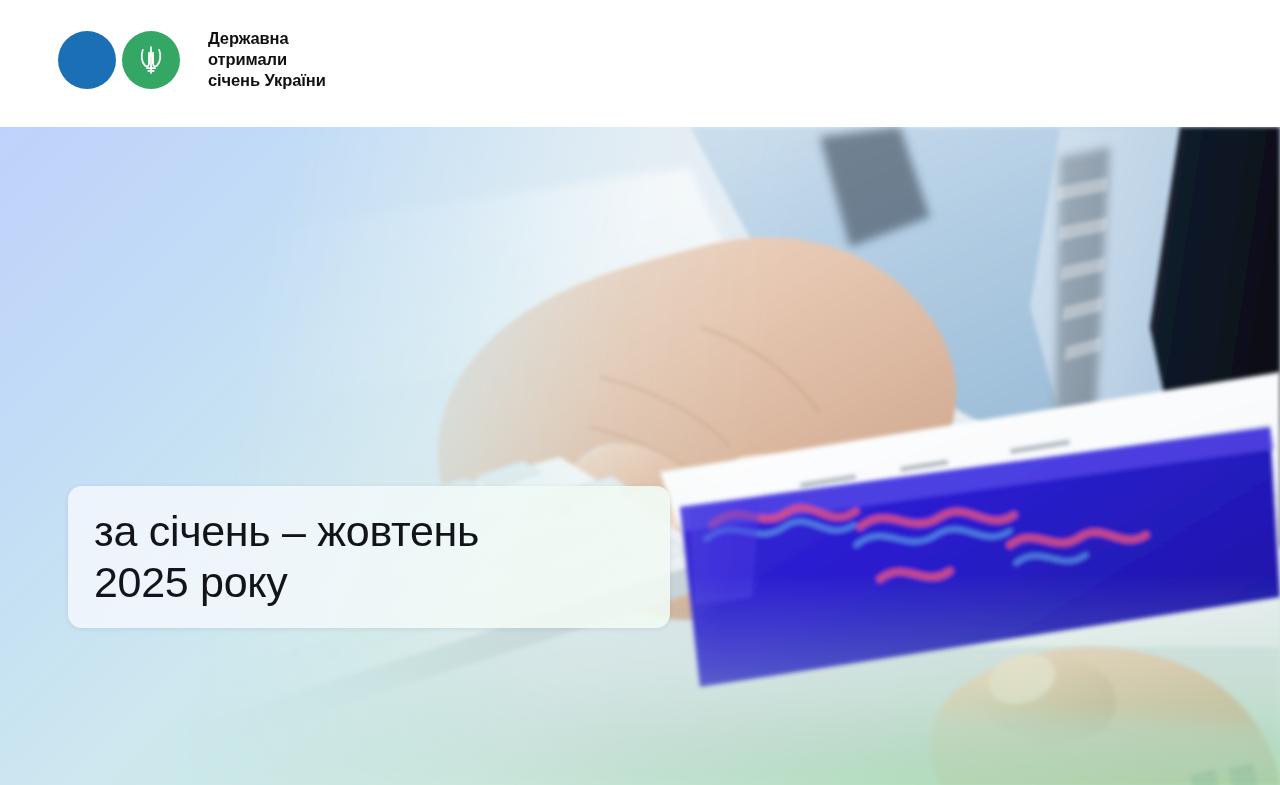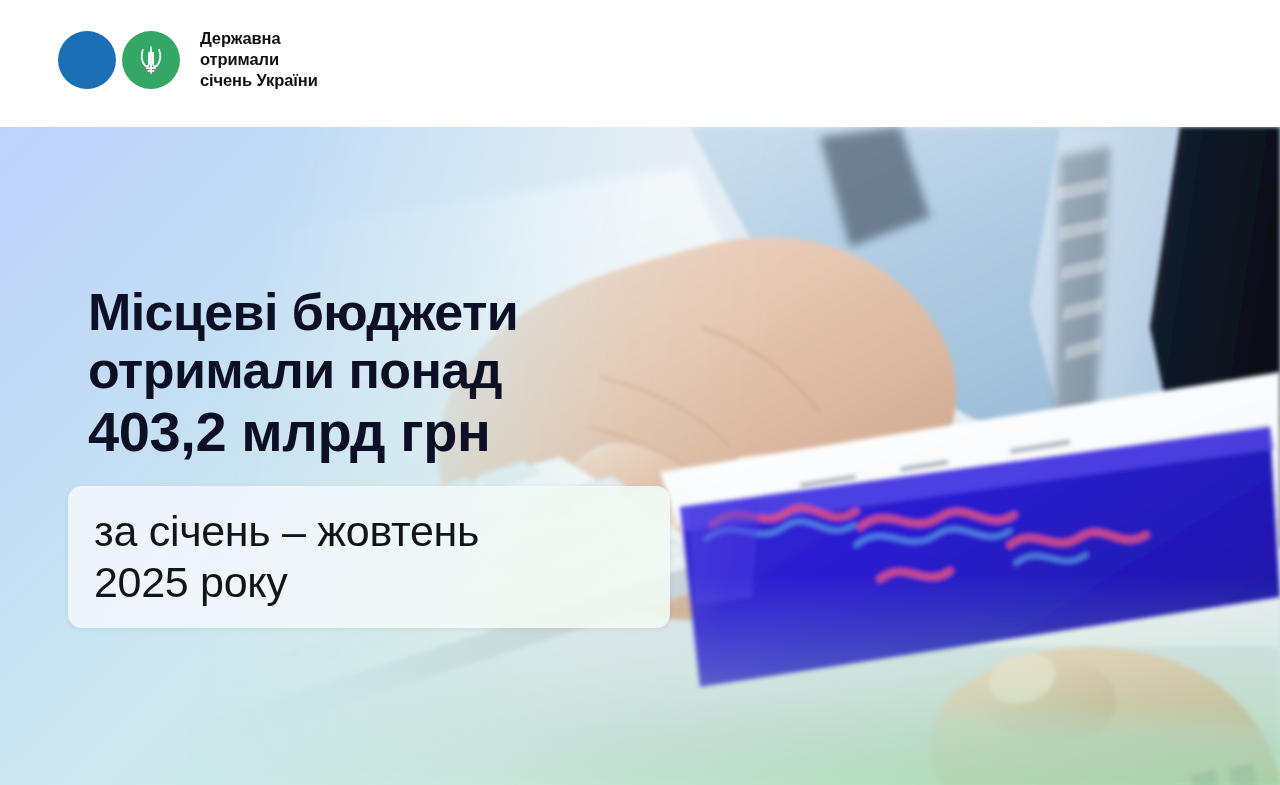--- a/index.html
+++ b/index.html
@@ -19,21 +19,21 @@
 
   
   .header-band {
     position:absolute; left:0; top:0;
     width:1280px; height:127px;
     background:#ffffff;
     z-index:40;
   }
   .logo-lockup {
     position:absolute; left:58px; top:28px;
-    display:flex; align-items:center; gap:10px;
+    display:flex; align-items:center; gap:18px;
   }
   .logo-marks { display:flex; align-items:center; gap:6px; }
   .logo-dot {
     width:58px; height:58px; border-radius:50%;
     display:flex; align-items:center; justify-content:center;
   }
   .logo-dot-blue { background:#1A6FB5; }
   .logo-dot-green { background:#34A764; }
   .trident-svg { width:28px; height:34px; display:block; }
   .logo-text {
@@ -433,25 +433,20 @@
         </div>
       </div>
       <div class="logo-text">
         <div>Державна</div>
         <div>отримали</div>
         <div>січень України</div>
       </div>
     </div>
   </div>
 
-  <div class="headline">
-    <span class="line">Місцеві бюджети</span>
-    <span class="line">отримали понад</span>
-    <span class="line line-big">403,2 млрд грн</span>
-  </div>
 
   <div class="subtitle-card">
     <div class="subtitle-text">
       <span class="line">за січень – жовтень</span>
       <span class="line">2025 року</span>
     </div>
   </div>
 
 </div>
 

